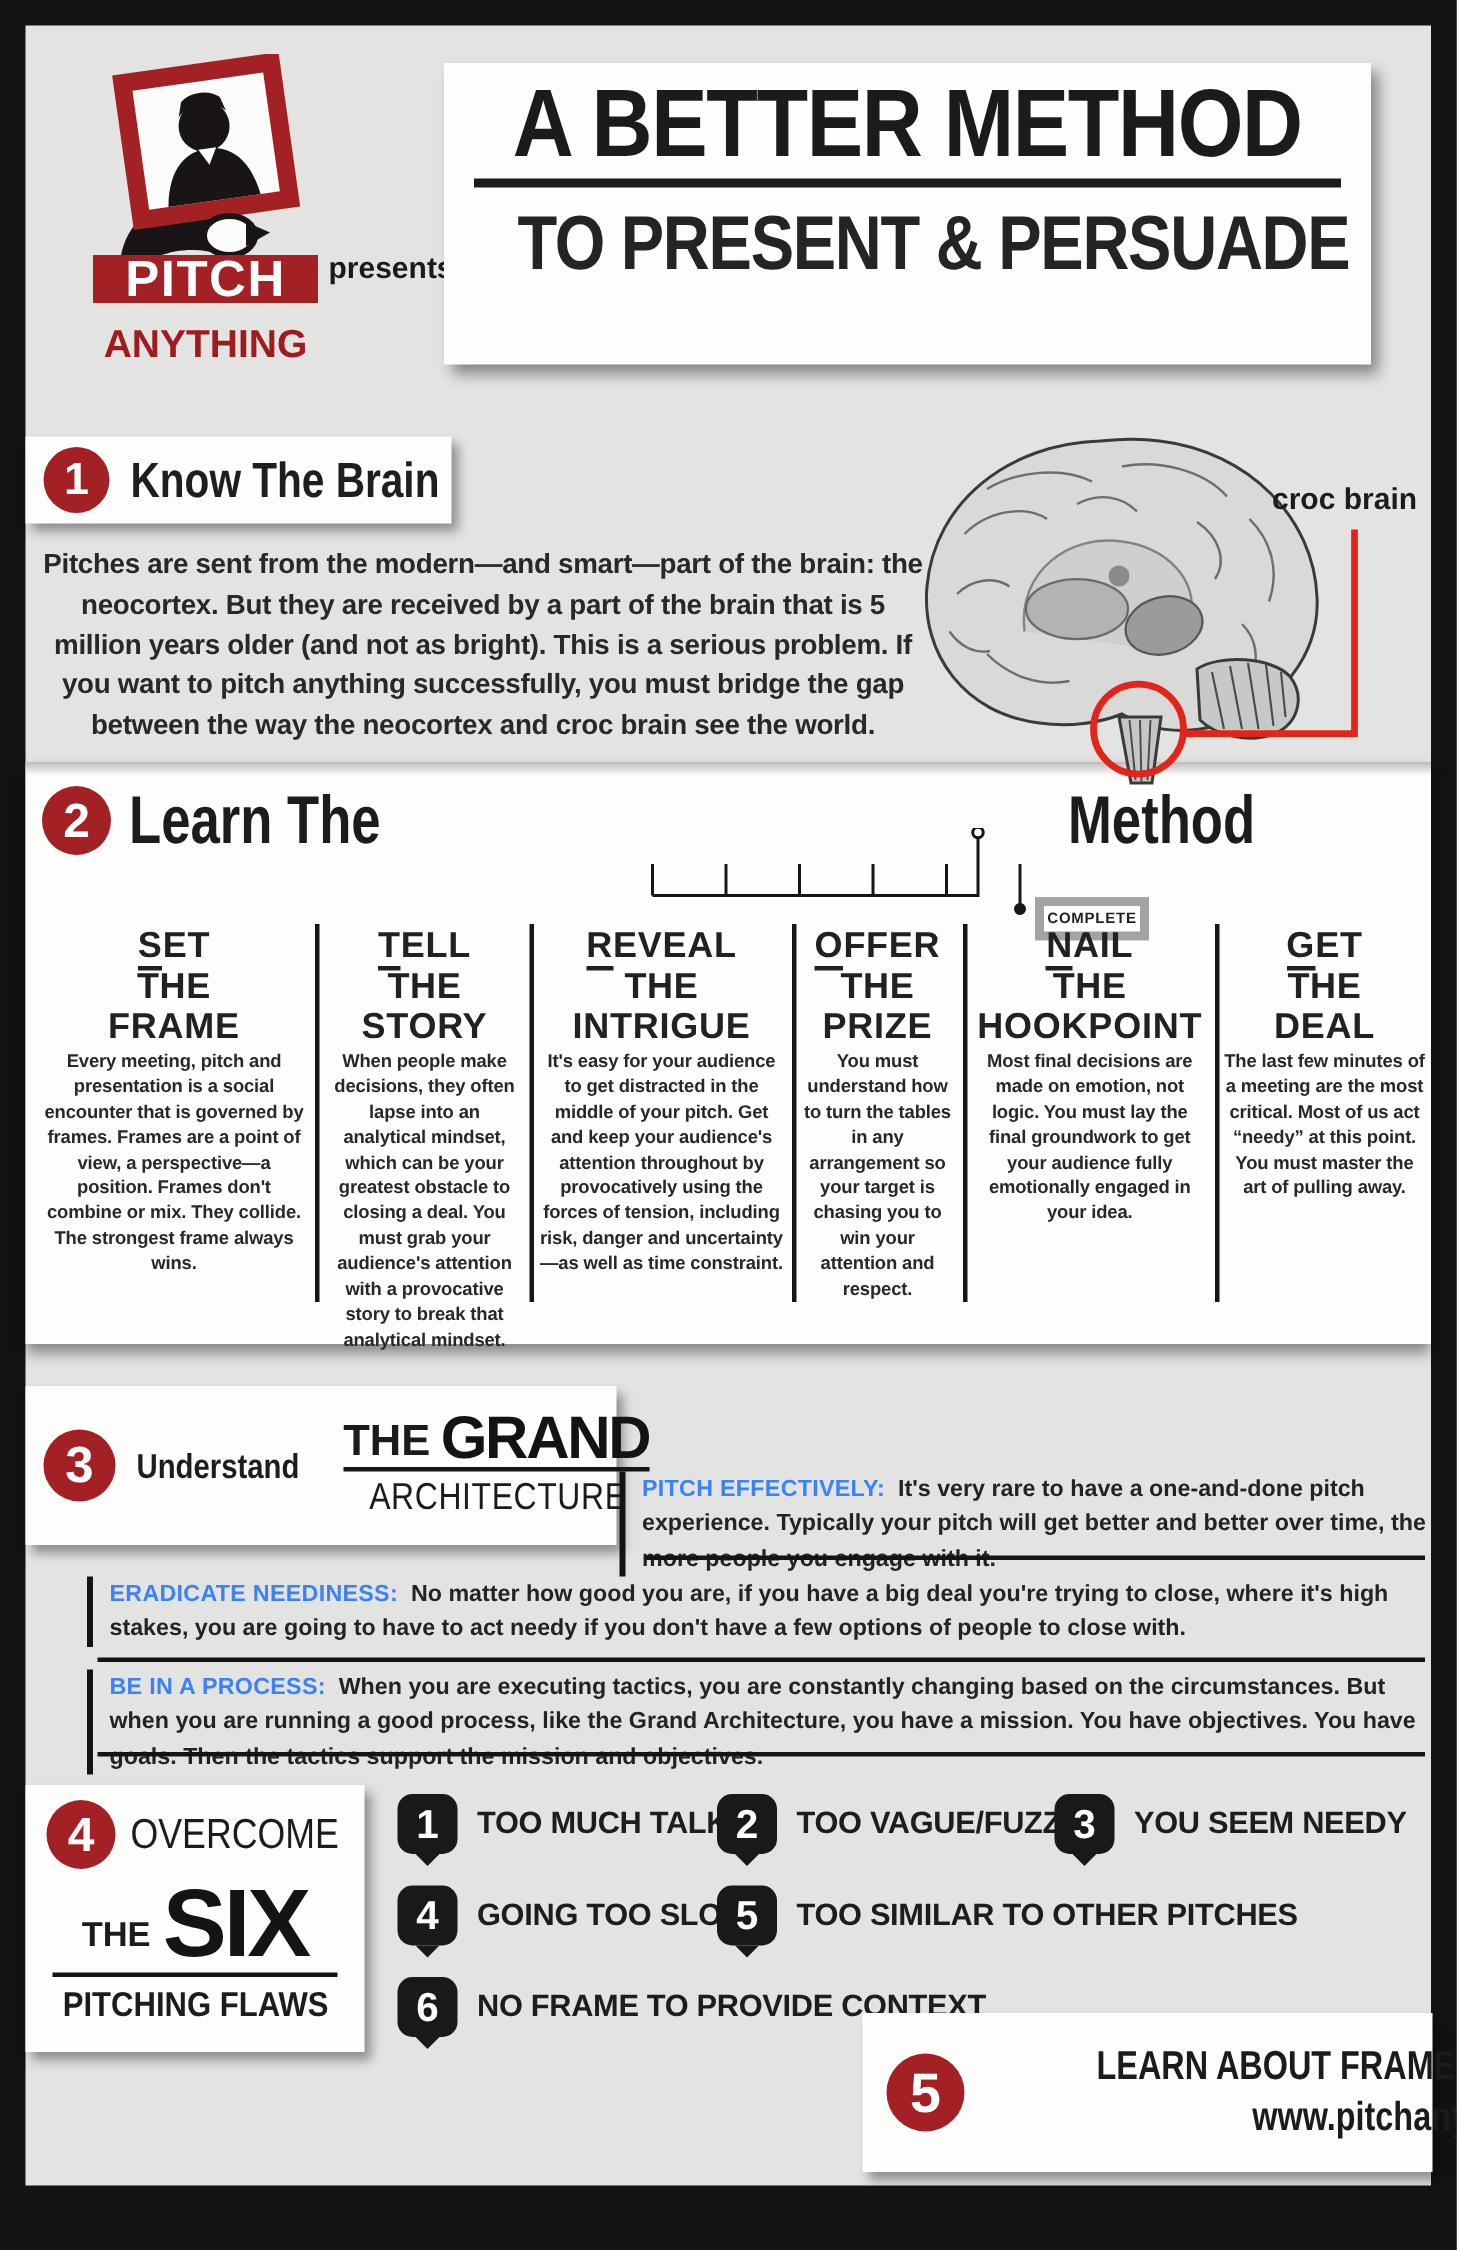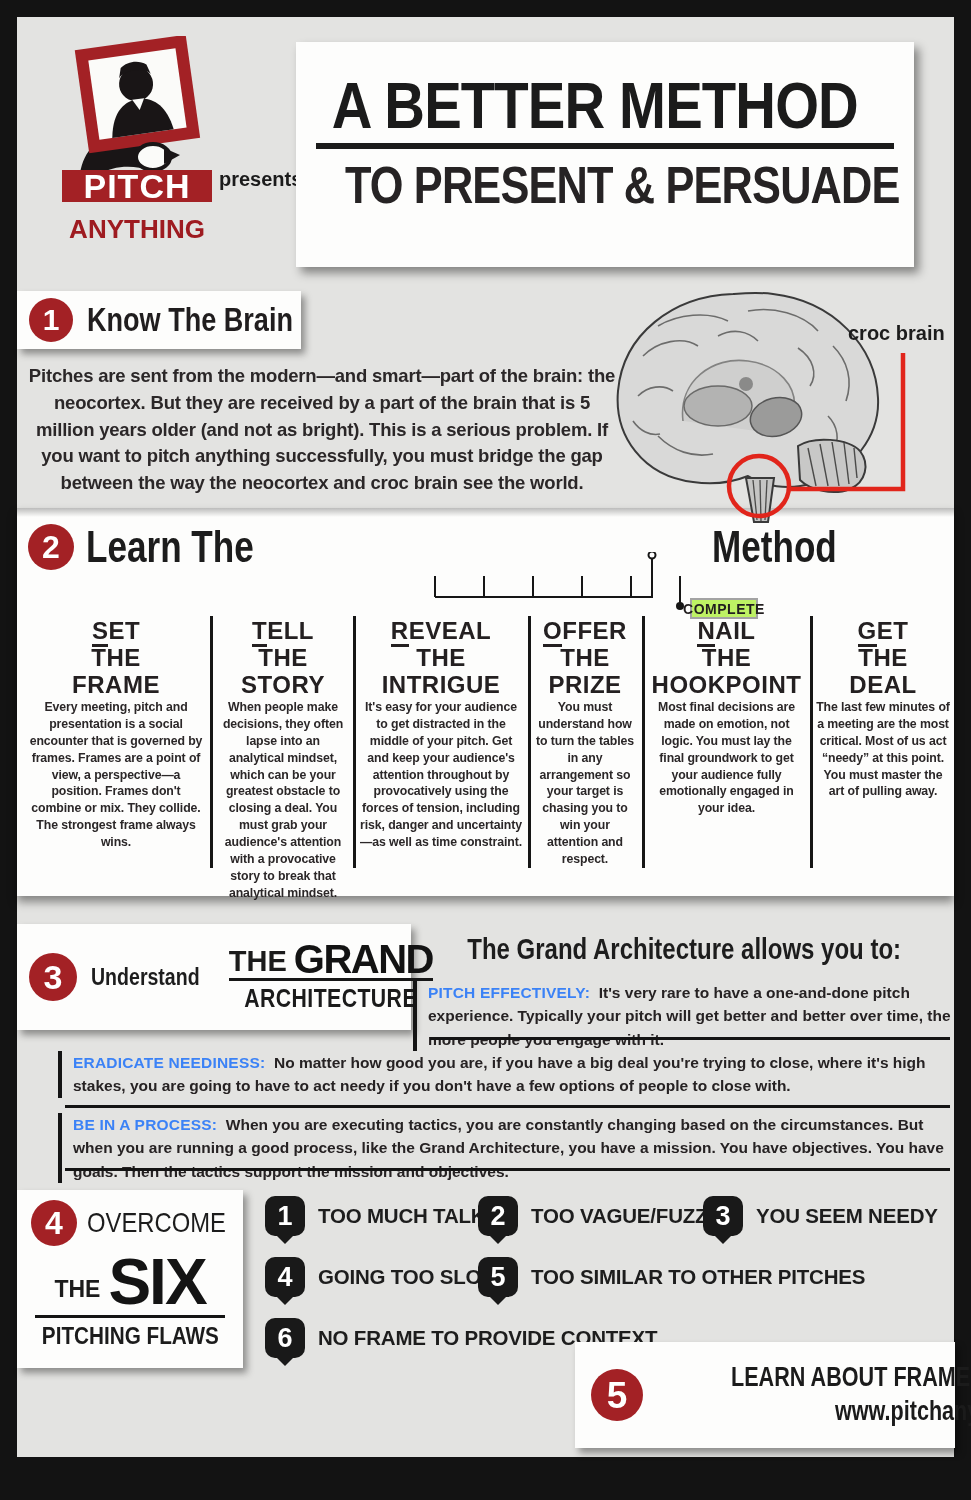--- a/index.html
+++ b/index.html
@@ -14,59 +14,59 @@
   .oL{transform-origin:0 50%;} .oC{transform-origin:50% 50%;} .oR{transform-origin:100% 50%;}
   .sx78{transform:scaleX(.78);} .sx80{transform:scaleX(.80);} .sx82{transform:scaleX(.82);}
   .sx85{transform:scaleX(.85);} .sx88{transform:scaleX(.88);} .sx90{transform:scaleX(.90);}
   b,strong{font-weight:bold;}
 
   
   .pitchbox{background:#a32125;color:#fff;display:flex;align-items:center;justify-content:center;
             font-weight:900;letter-spacing:1px;}
   .anything{color:#9e1b20;font-weight:bold;text-align:center;}
   .presents{font-weight:bold;font-size:20px;color:#1b1b1b;}
-  .titlecard{padding-top:31px;}
+  .titlecard{padding-top:7px;text-align:center;}
   .title1{font-size:64px;font-weight:900;letter-spacing:-1px;line-height:1.05;color:#1b1b1b;}
   .title-rule{height:6px;background:#1b1b1b;margin:3px 20px 7px 20px;}
   .title2{font-size:51px;font-weight:900;letter-spacing:-1px;color:#262324;}
 
   
   .s1card{display:flex;align-items:center;padding:6px 10px 6px 12px;}
   .s1title{font-size:33px;font-weight:bold;color:#201d1e;margin-left:14px;}
   .s1body{font-weight:bold;font-size:18.5px;line-height:1.45;letter-spacing:-.2px;
           text-align:center;color:#2b2728;}
   .croclabel{font-weight:bold;font-size:20px;color:#1c1c1c;}
 
   
   .panel2{background:#fdfdfc;box-shadow:0 6px 9px rgba(0,0,0,.42);}
   .panel2:before{content:"";position:absolute;top:0;left:0;right:0;height:9px;
                  background:linear-gradient(rgba(0,0,0,.26),transparent);}
   .s2title{font-size:45px;font-weight:bold;color:#1c1c1c;line-height:48px;}
   .letterbox{position:absolute;top:527px;width:45px;height:45px;background:#ebebe9;
              border:2px solid #141414;box-shadow:2px 2px 0 rgba(0,0,0,.25);
              display:flex;align-items:center;justify-content:center;
              font-size:29px;font-weight:900;color:#1a1a1a;}
-  .complete{border:2px solid #a3a3a3;background:#bef264;font-size:14px;font-weight:bold;
+  .complete{border:6px solid #a3a3a3;background:#ffffff;font-size:10px;font-weight:bold;
             display:flex;align-items:center;justify-content:center;letter-spacing:.5px;}
   .divider{width:3px;background:#161616;}
   .colhead{font-size:24px;font-weight:bold;letter-spacing:.5px;line-height:1.12;
            text-align:center;color:#242021;}
   .colhead .u{border-bottom:3px solid #242021;padding-bottom:0px;}
   .colbody{margin-top:0;font-size:12.3px;font-weight:bold;line-height:1.38;
            text-align:center;color:#2b2728;letter-spacing:-.1px;}
 
   
   .s3card{display:flex;align-items:center;padding:14px 12px;}
   .s3understand{font-size:23px;font-weight:bold;color:#1d1d1d;margin:0 4px 0 14px;}
   .grandblock{margin-left:6px;}
   .grandrow{display:flex;align-items:flex-end;gap:7px;border-bottom:3px solid #161616;
             padding-bottom:2px;}
   .grandthe{font-size:29px;font-weight:bold;line-height:1;color:#1b1b1b;}
   .grandword{font-size:40px;font-weight:900;letter-spacing:-1.5px;line-height:.85;color:#131313;}
-  .grandarch{font-size:25px;font-weight:bold;letter-spacing:.5px;text-align:left;
+  .grandarch{font-size:25px;font-weight:normal;letter-spacing:.5px;text-align:right;
              margin-top:3px;color:#1b1b1b;}
   .s3heading{font-size:30px;font-weight:bold;color:#1d1d1d;text-align:center;}
   .benefit{border-left:4px solid #141414;padding-left:11px;font-size:15.5px;font-weight:bold;
            line-height:1.5;color:#262223;}
   .benefit b{color:#3b82f6;letter-spacing:.2px;}
   .rule{height:3px;background:#141414;}
 
   
   .s4card{padding:10px 8px;}
   .s4row1{display:flex;align-items:center;gap:10px;padding-left:6px;}
@@ -240,21 +240,20 @@
     <div class="s3understand"><span class="cx oL sx85">Understand</span></div>
     <div class="grandblock">
       <div class="grandrow">
         <span class="grandthe">THE</span>
         <span class="grandword">GRAND</span>
       </div>
       <div class="grandarch"><span class="cx oC sx85">ARCHITECTURE</span></div>
     </div>
   </div>
 
-  <div class="abs s3heading" style="left:412px;top:932px;width:545px;"><span class="cx oC sx80">The Grand Architecture allows you to:</span></div>
 
   <div class="abs benefit" style="left:413px;top:981px;width:528px;">
     <b>PITCH EFFECTIVELY:</b>&nbsp;
     <span>It's very rare to have a one-and-done pitch experience. Typically your pitch will get better and better over time, the more people you engage with it.</span>
   </div>
   <div class="abs rule" style="left:430px;top:1037px;width:520px;"></div>
 
   <div class="abs benefit" style="left:58px;top:1051px;width:882px;">
     <b>ERADICATE NEEDINESS:</b>&nbsp;
     <span>No matter how good you are, if you have a big deal you're trying to close, where it's high stakes, you are going to have to act needy if you don't have a few options of people to close with.</span>

